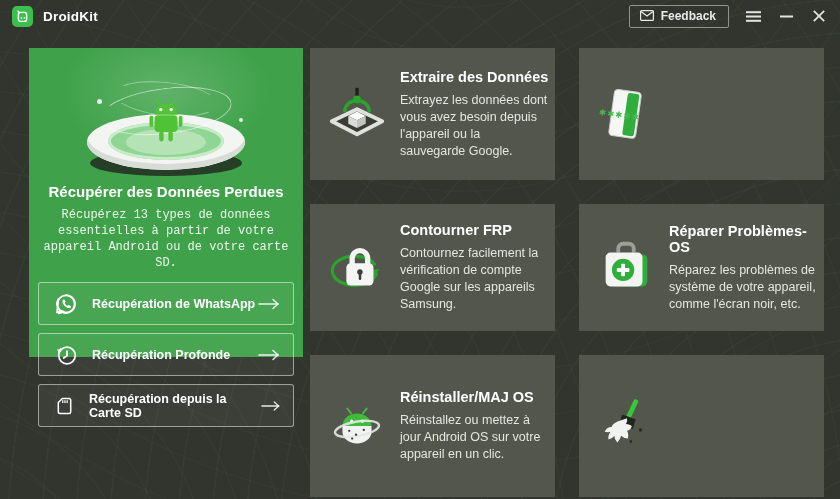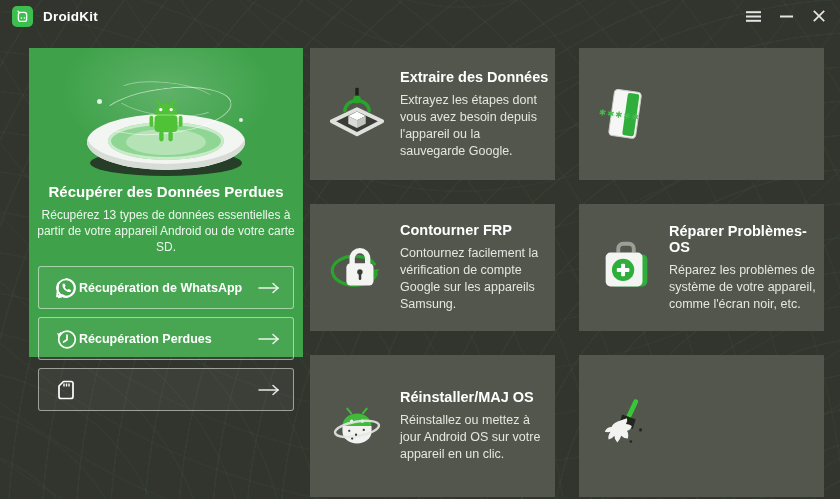--- a/index.html
+++ b/index.html
@@ -34,24 +34,24 @@
   .pod-shadow { position:absolute; left:50%; transform:translateX(-50%); bottom:-2px; width:152px; height:26px; border-radius:50%; background:#20241e; opacity:.8; }
   .pod-base { position:absolute; left:50%; transform:translateX(-50%); bottom:4px; width:158px; height:56px; border-radius:50%; background:#f3f5f2; box-shadow: inset 0 -6px 0 #d7ddd6; }
   .pod-ring { position:absolute; left:50%; transform:translateX(-50%); bottom:14px; width:116px; height:38px; border-radius:50%; background:#8fd694; box-shadow: inset 0 0 0 3px #c9ebc9; }
   .pod-inner { position:absolute; left:50%; transform:translateX(-50%); bottom:19px; width:80px; height:26px; border-radius:50%; background:#b5e3b6; }
   .orbit { position:absolute; left:50%; bottom:40px; width:132px; height:46px; border:1.5px solid rgba(255,255,255,.55); border-radius:50%; transform:translateX(-50%) rotate(-7deg); border-left-color:transparent; }
   .orbit2 { bottom:58px; width:104px; height:34px; transform:translateX(-50%) rotate(6deg); border-right-color:transparent; opacity:.7; }
   .orbit-dot { position:absolute; width:5px; height:5px; border-radius:50%; background:#fff; opacity:.85; }
   .robot { position:absolute; left:50%; transform:translateX(-50%); bottom:30px; }
 
   .panel-title { color:#fff; font-size:15px; font-weight:bold; text-align:center; margin-top:9px; }
-  .panel-desc { color:#ecf7ec; font-size:12px; line-height:16px; text-align:center; padding:0 5px; margin-top:7px; }
+  .panel-desc { color:#ecf7ec; font-size:12px; line-height:16px; text-align:center; padding:0 5px; margin-top:7px;font-family:Liberation Mono, monospace; }
   .panel-buttons { margin:11px 9px 0; }
   .panel-btn { position:relative; height:43px; border:1px solid rgba(255,255,255,.5); border-radius:3px; background:rgba(255,255,255,.05); display:flex; align-items:center; padding:0 13px 0 14px; margin-bottom:8px; cursor:pointer; }
-  .panel-btn .btn-label { color:#fff; font-size:12.5px; font-weight:bold; }
+  .panel-btn .btn-label { color:#fff; font-size:12.5px; font-weight:bold; margin-left:13px; }
   .panel-btn .btn-arrow { margin-left:auto; }
   .red-box { position:absolute; inset:-6px -7px; border:3px solid var(--highlight-red, #e8150d); border-radius:7px; pointer-events:none; }
 
   
   .cards { position:absolute; left:310px; top:48px; width:498px; height:427px;
     display:grid; grid-template-columns:245px 245px; grid-template-rows:132px 127px 142px; column-gap:8px; row-gap:13px;gap:24px; }
   .card { background: var(--card-bg, #53564d); display:flex; align-items:center; padding:0 6px 0 16px; cursor:pointer; }
   .card-icon { width:62px; height:62px; flex:none; }
   .card-text { margin-left:12px; }
   .card-text h3 { color:#fff; font-size:14.5px; font-weight:bold; margin-bottom:7px; }
@@ -68,20 +68,29 @@
           <g fill="none" stroke="#fff" stroke-width="1.8" stroke-linecap="round">
             <rect x="4.5" y="4.5" width="11" height="12" rx="3"></rect>
             <line x1="4" y1="3" x2="6" y2="5"></line>
           </g>
           <circle cx="8.5" cy="12" r="1.1" fill="#fff"></circle>
           <circle cx="12.5" cy="12" r="1.1" fill="#fff"></circle>
         </svg>
     </div>
     <div class="app-name">DroidKit</div>
     <div class="titlebar-right">
+      <button class="feedback-btn">
+        <span style="display:flex">
+          <svg width="14" height="11" viewBox="0 0 14 11" fill="none" stroke="#e9eae8" stroke-width="1.2">
+              <rect x="0.6" y="0.6" width="12.8" height="9.8" rx="1"></rect>
+              <path d="M1 1.4 L7 6 L13 1.4"></path>
+            </svg>
+        </span>
+        <span>Feedback</span>
+      </button>
       <div class="win-btn">
         <svg width="15" height="11" viewBox="0 0 15 11" stroke="#e3e5e2" stroke-width="2">
             <line x1="0" y1="1.2" x2="15" y2="1.2"></line>
             <line x1="0" y1="5.5" x2="15" y2="5.5"></line>
             <line x1="0" y1="9.8" x2="15" y2="9.8"></line>
           </svg>
       </div>
       <div class="win-btn">
         <svg width="13" height="3" viewBox="0 0 13 3" stroke="#e3e5e2" stroke-width="2">
             <line x1="0" y1="1.5" x2="13" y2="1.5"></line>
@@ -142,36 +151,37 @@
       </div>
 
 
       <div class="panel-btn">
         <svg width="26" height="26" viewBox="0 0 26 26" fill="none" stroke="#fff" stroke-width="1.7">
           <circle cx="14" cy="13.5" r="8.3"></circle>
           <path d="M14,9 v4.8 l-3.4,2.2" stroke-linecap="round" stroke-linejoin="round"></path>
           <path d="M5.9,10 a8.3,8.3 0 0 1 1.8,-3" stroke-linecap="round"></path>
           <path d="M3.9,7.2 L5.9,10.8 L8.6,8" fill="#fff" stroke="none"></path>
         </svg>
-        <span class="btn-label">Récupération Perdues</span>
+        <span class="btn-label">Récupération Profonde</span>
         <svg class="btn-arrow" width="22" height="12" viewBox="0 0 22 12" fill="none" stroke="rgba(255,255,255,.88)" stroke-width="1.5" stroke-linecap="round">
             <line x1="1" y1="6" x2="20" y2="6"></line>
             <path d="M15 1.5 L20 6 L15 10.5"></path>
           </svg>
       </div>
 
       <div class="panel-btn">
         <svg width="26" height="26" viewBox="0 0 26 26" fill="none" stroke="#fff" stroke-width="1.7">
           <path d="M10.5,4.5 h7.5 a2,2 0 0 1 2,2 v13 a2,2 0 0 1 -2,2 h-10 a2,2 0 0 1 -2,-2 v-10.5 z" stroke-linejoin="round"></path>
           <g stroke-width="1.4">
               <line x1="11" y1="6.5" x2="11" y2="9.5"></line>
               <line x1="13.5" y1="6.5" x2="13.5" y2="9.5"></line>
               <line x1="16" y1="6.5" x2="16" y2="9.5"></line>
             </g>
         </svg>
+        <span class="btn-label">Récupération depuis la Carte SD</span>
         <svg class="btn-arrow" width="22" height="12" viewBox="0 0 22 12" fill="none" stroke="rgba(255,255,255,.88)" stroke-width="1.5" stroke-linecap="round">
             <line x1="1" y1="6" x2="20" y2="6"></line>
             <path d="M15 1.5 L20 6 L15 10.5"></path>
           </svg>
       </div>
 
     </div>
   </section>
 
   <section class="cards">
@@ -181,21 +191,21 @@
         <path d="M32,27 L58,39.5 L32,53 L6,39.5 Z" fill="#3a3d35" stroke="#dfe1dc" stroke-width="4" stroke-linejoin="round"></path>
         <rect x="30.3" y="5" width="3.4" height="11" fill="#1d1f1a"></rect>
         <path d="M19.5,29 a12.5,11 0 1 1 25,0" fill="none" stroke="#2aa52c" stroke-width="3.6" stroke-linecap="round"></path>
         <circle cx="32" cy="17" r="4" fill="#2aa52c"></circle>
         <path d="M32,29.5 l9,4.5 -9,4.5 -9,-4.5 z" fill="#fdfdfd"></path>
         <path d="M23,34 l9,4.5 v8 l-9,-4.5 z" fill="#d9dbd6"></path>
         <path d="M41,34 l-9,4.5 v8 l9,-4.5 z" fill="#c2c4bf"></path>
       </svg>
       <div class="card-text">
         <h3>Extraire des Données</h3>
-        <p>Extrayez les étapes dont vous avez besoin depuis l'appareil ou la sauvegarde Google.</p>
+        <p>Extrayez les données dont vous avez besoin depuis l'appareil ou la sauvegarde Google.</p>
       </div>
     </div>
 
     <div class="card">
       <svg class="card-icon" viewBox="0 0 64 64">
         <g transform="rotate(8 32 32)">
           <rect x="17" y="8" width="28" height="48" rx="4" fill="#f6f7f5" stroke="#c9cbc6" stroke-width="1"></rect>
           <rect x="31" y="10" width="12" height="44" rx="2.5" fill="#2fae3c"></rect>
           <text x="4" y="37" font-size="9" fill="#49b850" font-family="'DejaVu Sans', sans-serif" letter-spacing="1">✱✱✱✱✱</text>
         </g>

